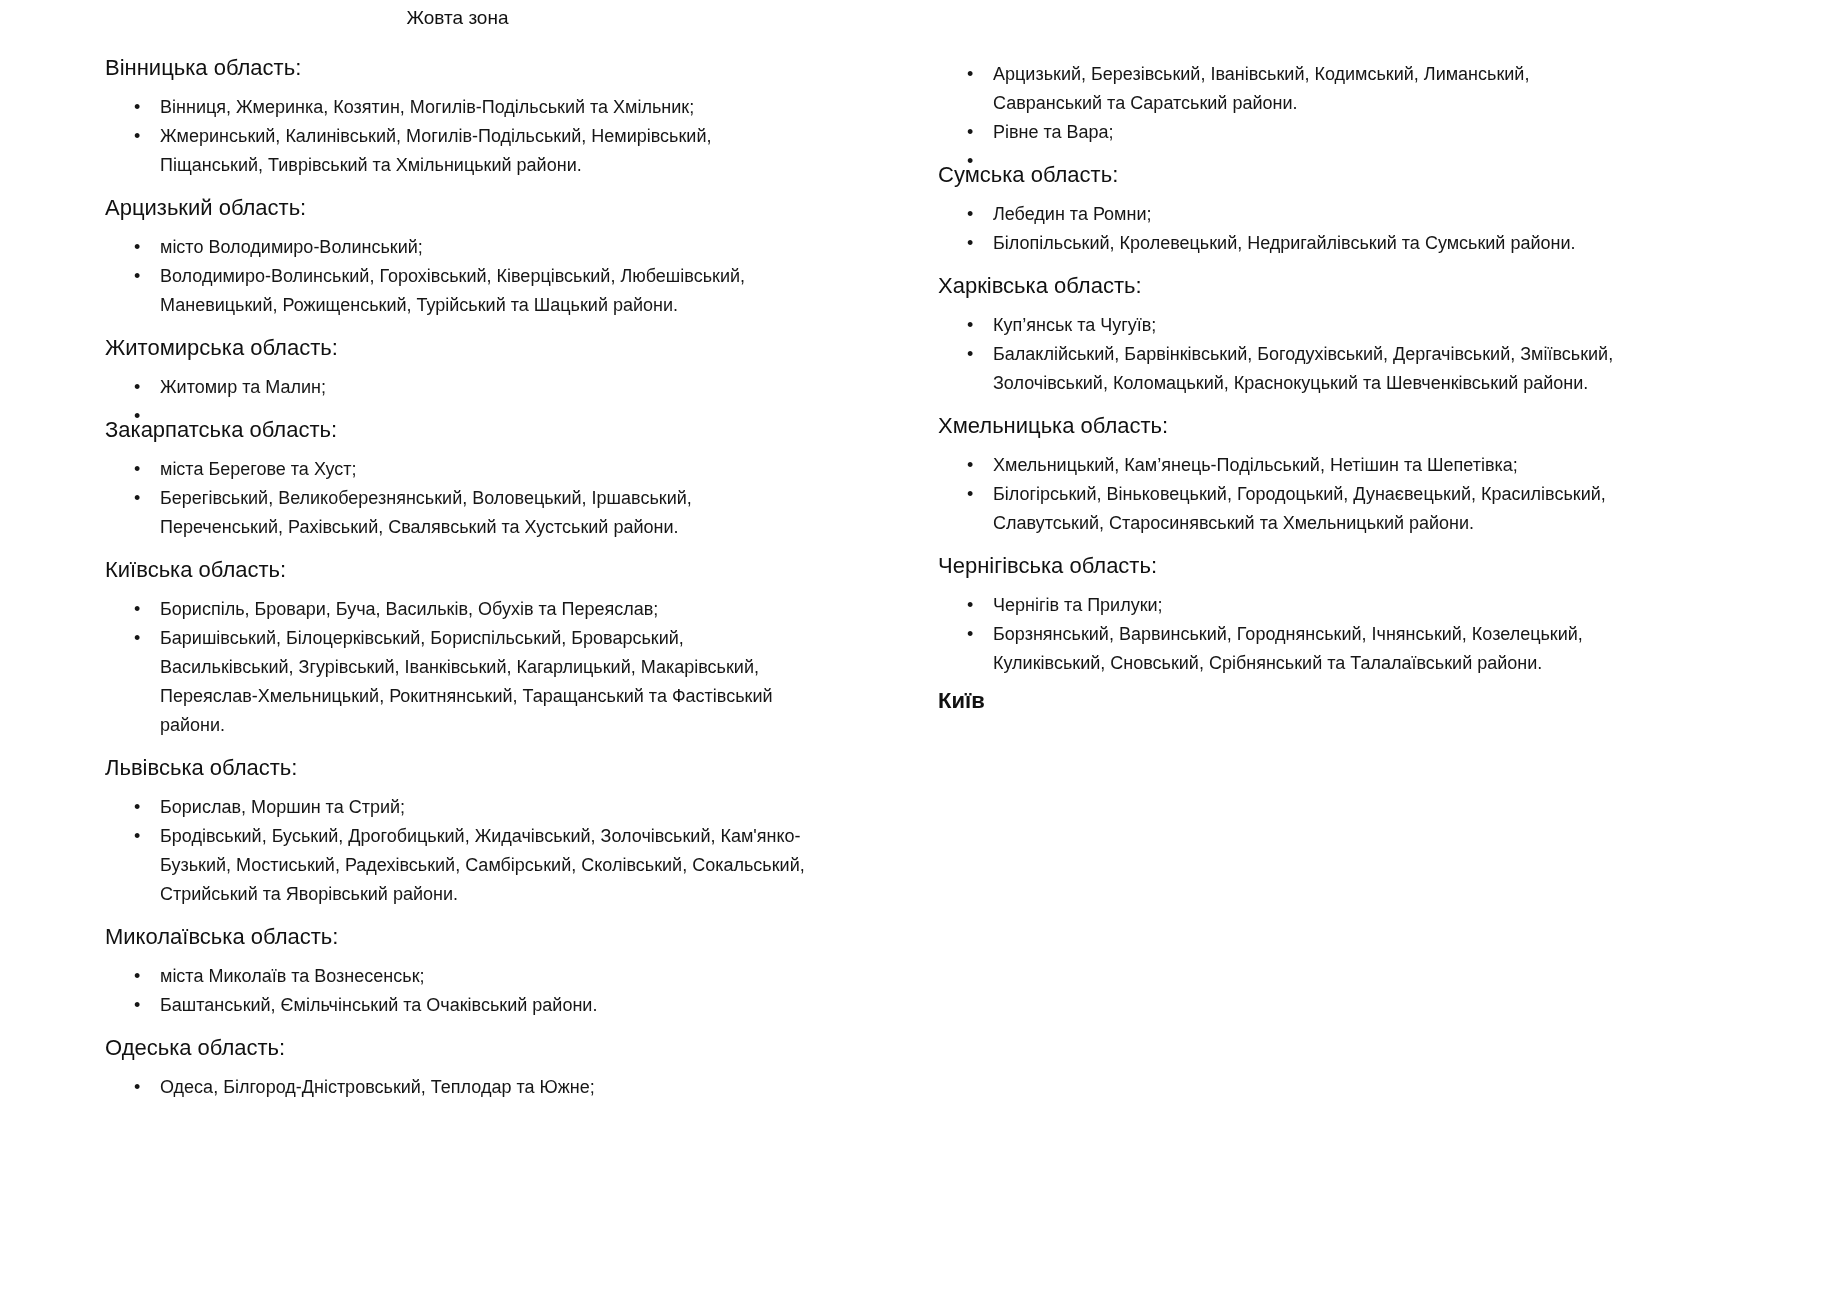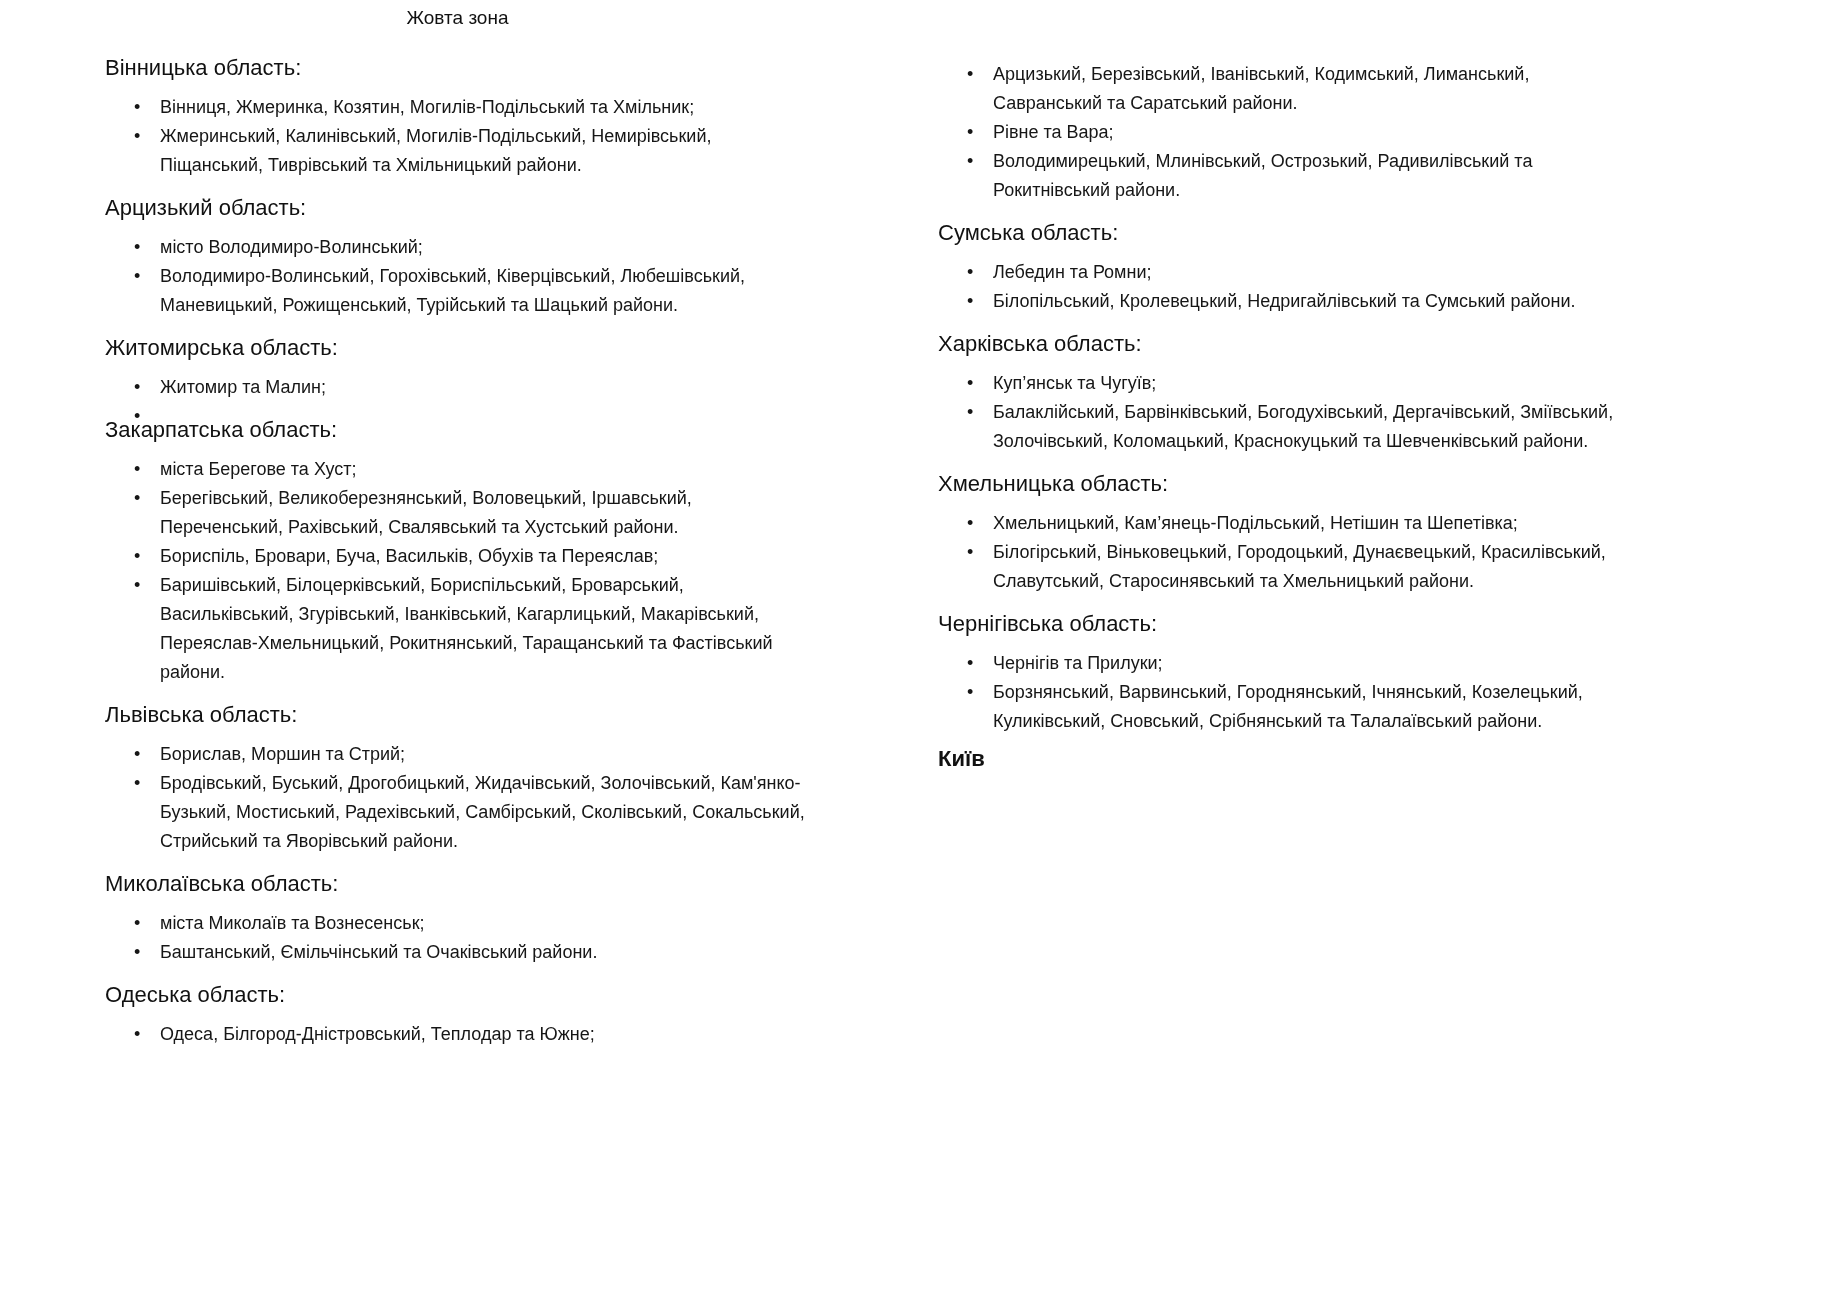--- a/index.html
+++ b/index.html
@@ -74,20 +74,21 @@
       <h2 class="section-heading">Житомирська область:</h2>
       <ul class="district-list">
         <li><span class="bullet">•</span><span class="li-text">Житомир та Малин;</span></li>
         <li><span class="bullet">•</span></li>
       </ul>
       <h2 class="section-heading">Закарпатська область:</h2>
       <ul class="district-list">
         <li><span class="bullet">•</span><span class="li-text">міста Берегове та Хуст;</span></li>
         <li><span class="bullet">•</span><span class="li-text">Берегівський, Великоберезнянський, Воловецький, Іршавський, Переченський, Рахівський, Свалявський та Хустський райони.</span></li>
       </ul>
+      <h2 class="section-heading">Київська область:</h2>
       <ul class="district-list">
         <li><span class="bullet">•</span><span class="li-text">Бориспіль, Бровари, Буча, Васильків, Обухів та Переяслав;</span></li>
         <li><span class="bullet">•</span><span class="li-text">Баришівський, Білоцерківський, Бориспільський, Броварський, Васильківський, Згурівський, Іванківський, Кагарлицький, Макарівський, Переяслав-Хмельницький, Рокитнянський, Таращанський та Фастівський райони.</span></li>
       </ul>
       <h2 class="section-heading">Львівська область:</h2>
       <ul class="district-list">
         <li><span class="bullet">•</span><span class="li-text">Борислав, Моршин та Стрий;</span></li>
         <li><span class="bullet">•</span><span class="li-text">Бродівський, Буський, Дрогобицький, Жидачівський, Золочівський, Кам'янко-Бузький, Мостиський, Радехівський, Самбірський, Сколівський, Сокальський, Стрийський та Яворівський райони.</span></li>
       </ul>
       <h2 class="section-heading">Миколаївська область:</h2>
@@ -99,21 +100,21 @@
       <ul class="district-list">
         <li><span class="bullet">•</span><span class="li-text">Одеса, Білгород-Дністровський, Теплодар та Южне;</span></li>
       </ul>
     </div>
   <div class="col col-right">
       <ul class="district-list continuation">
         <li><span class="bullet">•</span><span class="li-text">Арцизький, Березівський, Іванівський, Кодимський, Лиманський, Савранський та Саратський райони.</span></li>
       </ul>
       <ul class="district-list">
         <li><span class="bullet">•</span><span class="li-text">Рівне та Вара;</span></li>
-        <li><span class="bullet">•</span><span class="li-text">Володимирецький, Млинівський, Острозький, Радивилівський та Рокитнівський райони.</span></li>
+        <li><span class="bullet">•</span></li>
       </ul>
       <h2 class="section-heading">Сумська область:</h2>
       <ul class="district-list">
         <li><span class="bullet">•</span><span class="li-text">Лебедин та Ромни;</span></li>
         <li><span class="bullet">•</span><span class="li-text">Білопільський, Кролевецький, Недригайлівський та Сумський райони.</span></li>
       </ul>
       <h2 class="section-heading">Харківська область:</h2>
       <ul class="district-list">
         <li><span class="bullet">•</span><span class="li-text">Куп’янськ та Чугуїв;</span></li>
         <li><span class="bullet">•</span><span class="li-text">Балаклійський, Барвінківський, Богодухівський, Дергачівський, Зміївський, Золочівський, Коломацький, Краснокуцький та Шевченківський райони.</span></li>

